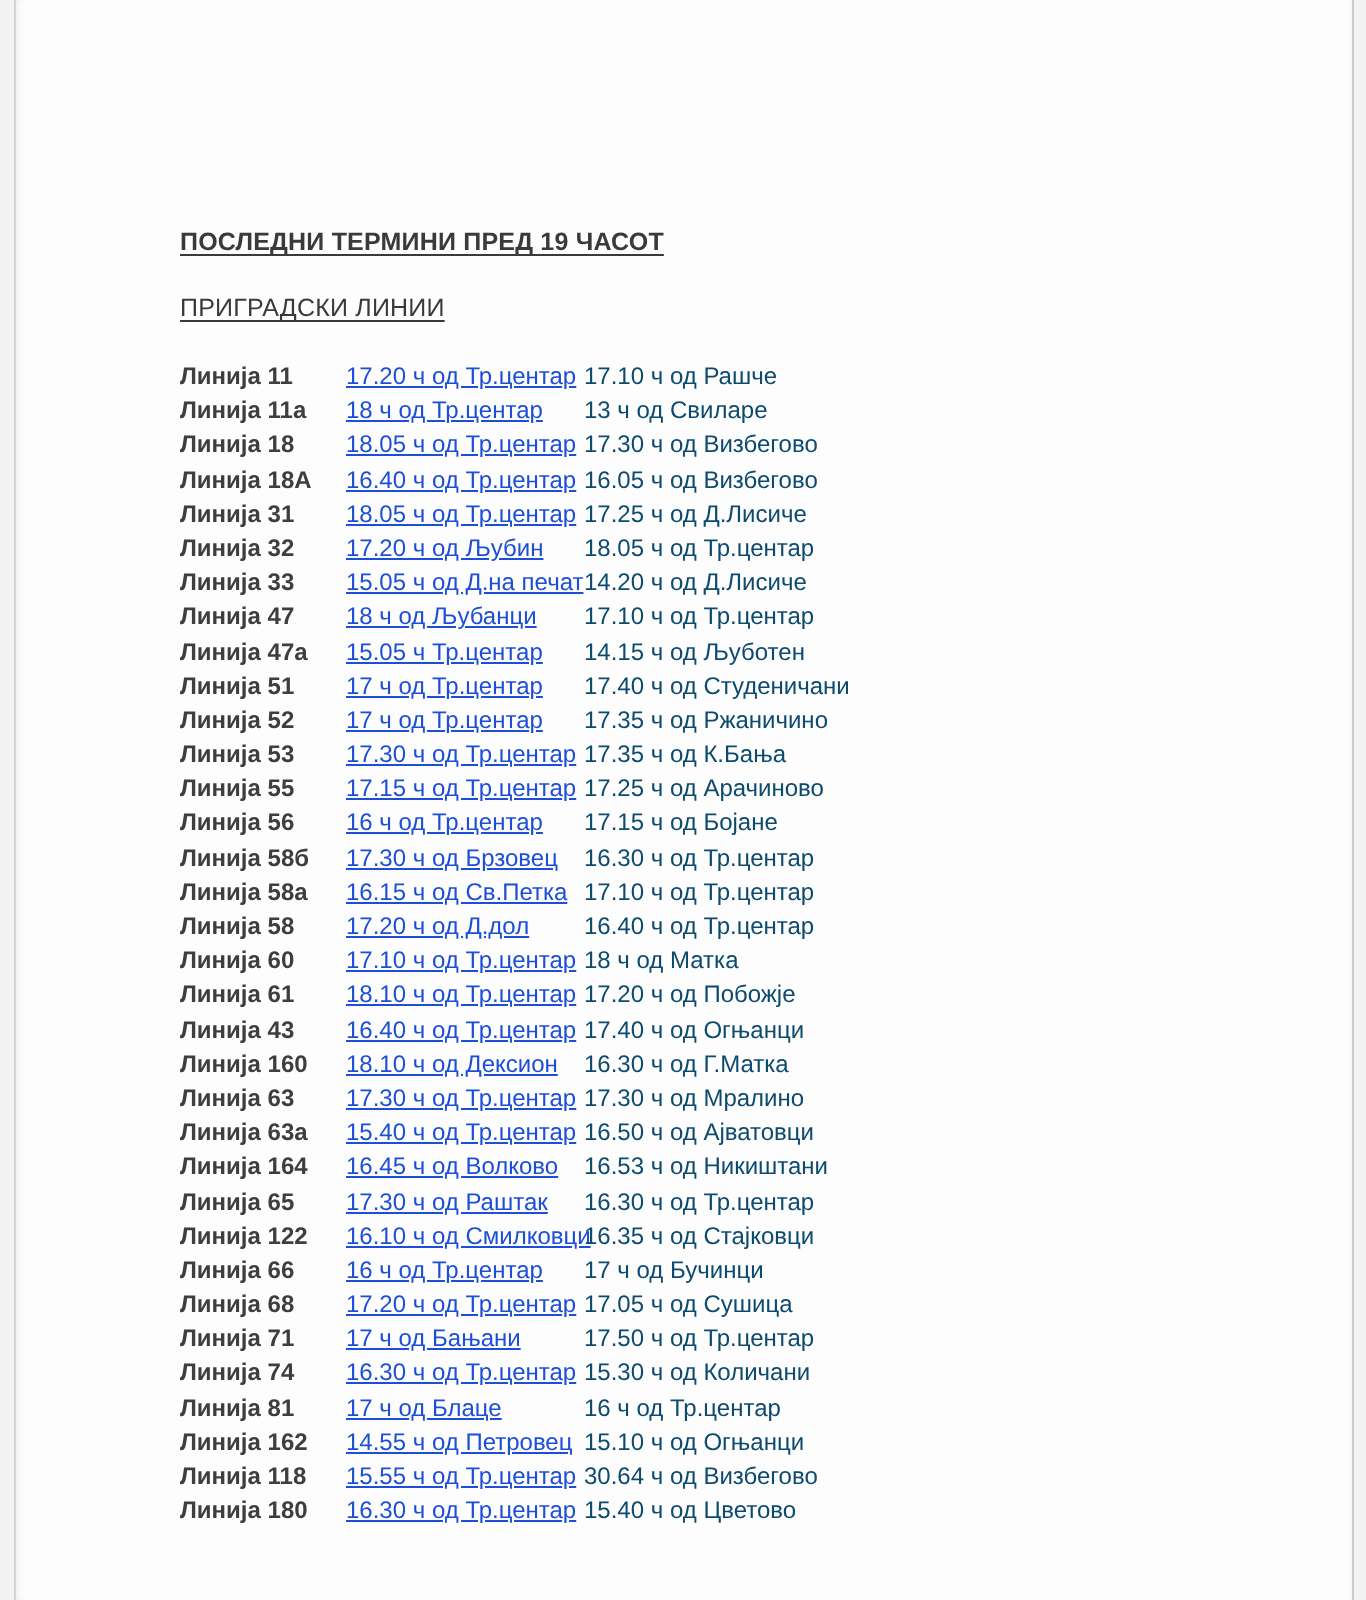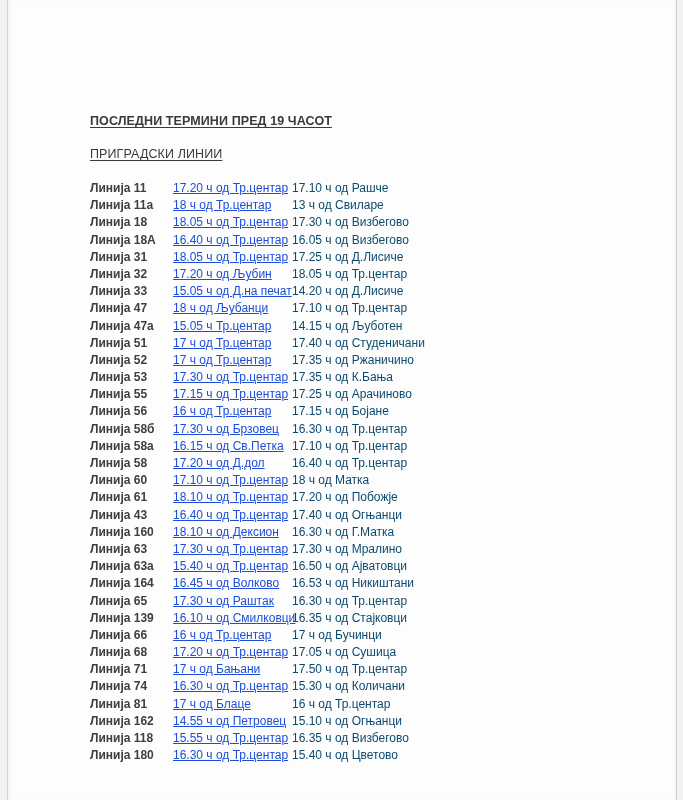--- a/index.html
+++ b/index.html
@@ -202,21 +202,21 @@
           <span class="line">Линија 164</span>
           <span class="dep-a">16.45 ч од Волково</span>
           <span class="dep-b">16.53 ч од Никиштани</span>
         </div>
         <div class="row">
           <span class="line">Линија 65</span>
           <span class="dep-a">17.30 ч од Раштак</span>
           <span class="dep-b">16.30 ч од Тр.центар</span>
         </div>
         <div class="row">
-          <span class="line">Линија 139</span>
+          <span class="line">Линија 122</span>
           <span class="dep-a">16.10 ч од Смилковци</span>
           <span class="dep-b">16.35 ч од Стајковци</span>
         </div>
         <div class="row">
           <span class="line">Линија 66</span>
           <span class="dep-a">16 ч од Тр.центар</span>
           <span class="dep-b">17 ч од Бучинци</span>
         </div>
         <div class="row">
           <span class="line">Линија 68</span>
@@ -239,21 +239,21 @@
           <span class="dep-b">16 ч од Тр.центар</span>
         </div>
         <div class="row">
           <span class="line">Линија 162</span>
           <span class="dep-a">14.55 ч од Петровец</span>
           <span class="dep-b">15.10 ч од Огњанци</span>
         </div>
         <div class="row">
           <span class="line">Линија 118</span>
           <span class="dep-a">15.55 ч од Тр.центар</span>
-          <span class="dep-b">16.35 ч од Визбегово</span>
+          <span class="dep-b">30.64 ч од Визбегово</span>
         </div>
         <div class="row">
           <span class="line">Линија 180</span>
           <span class="dep-a">16.30 ч од Тр.центар</span>
           <span class="dep-b">15.40 ч од Цветово</span>
         </div>
       </div>
   </div>
 </div>
 

